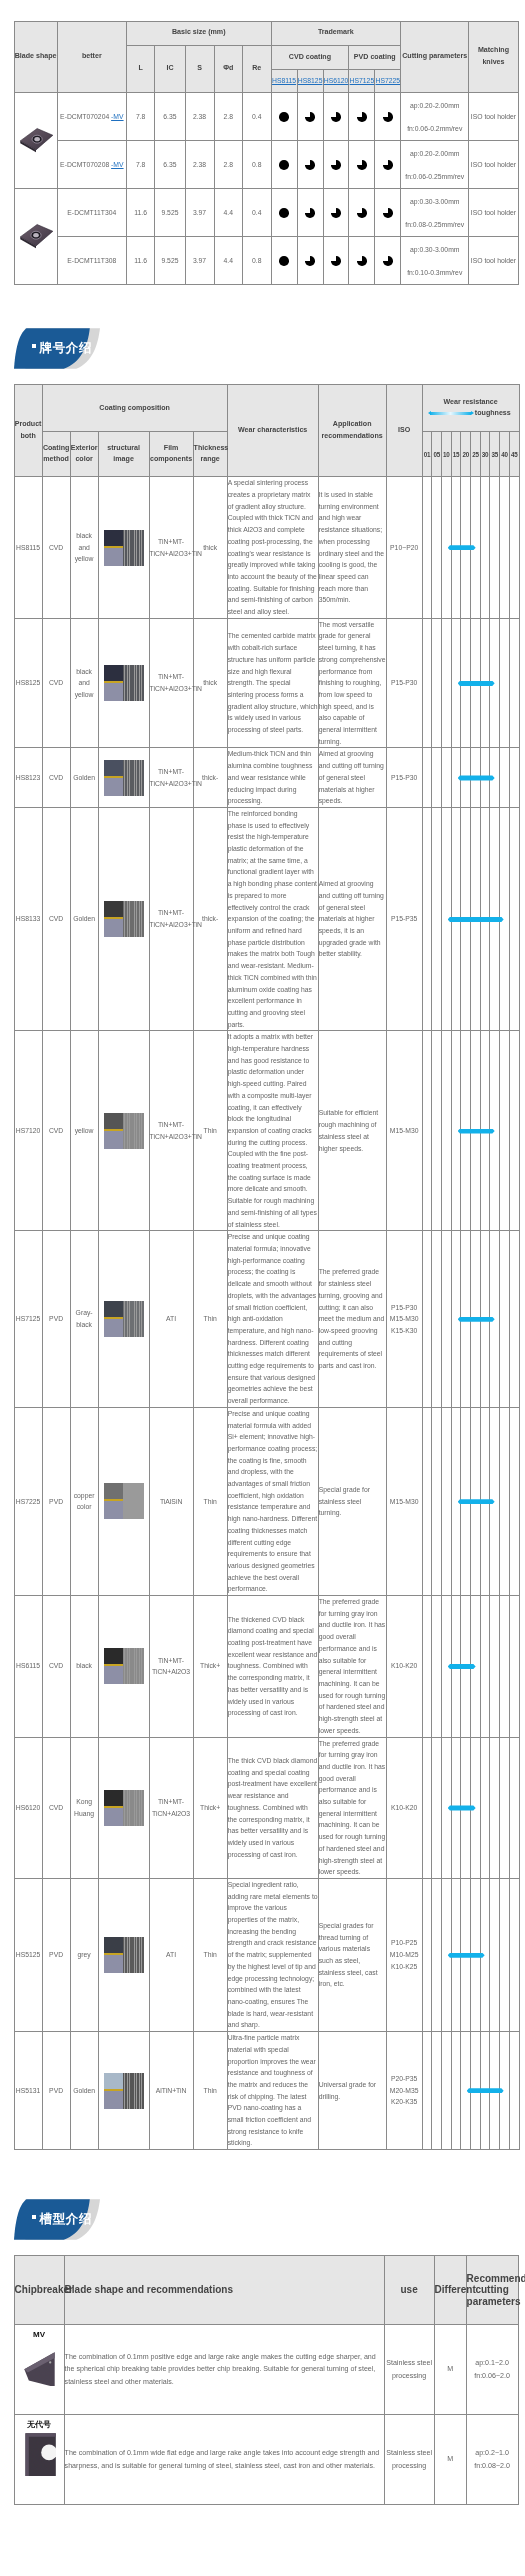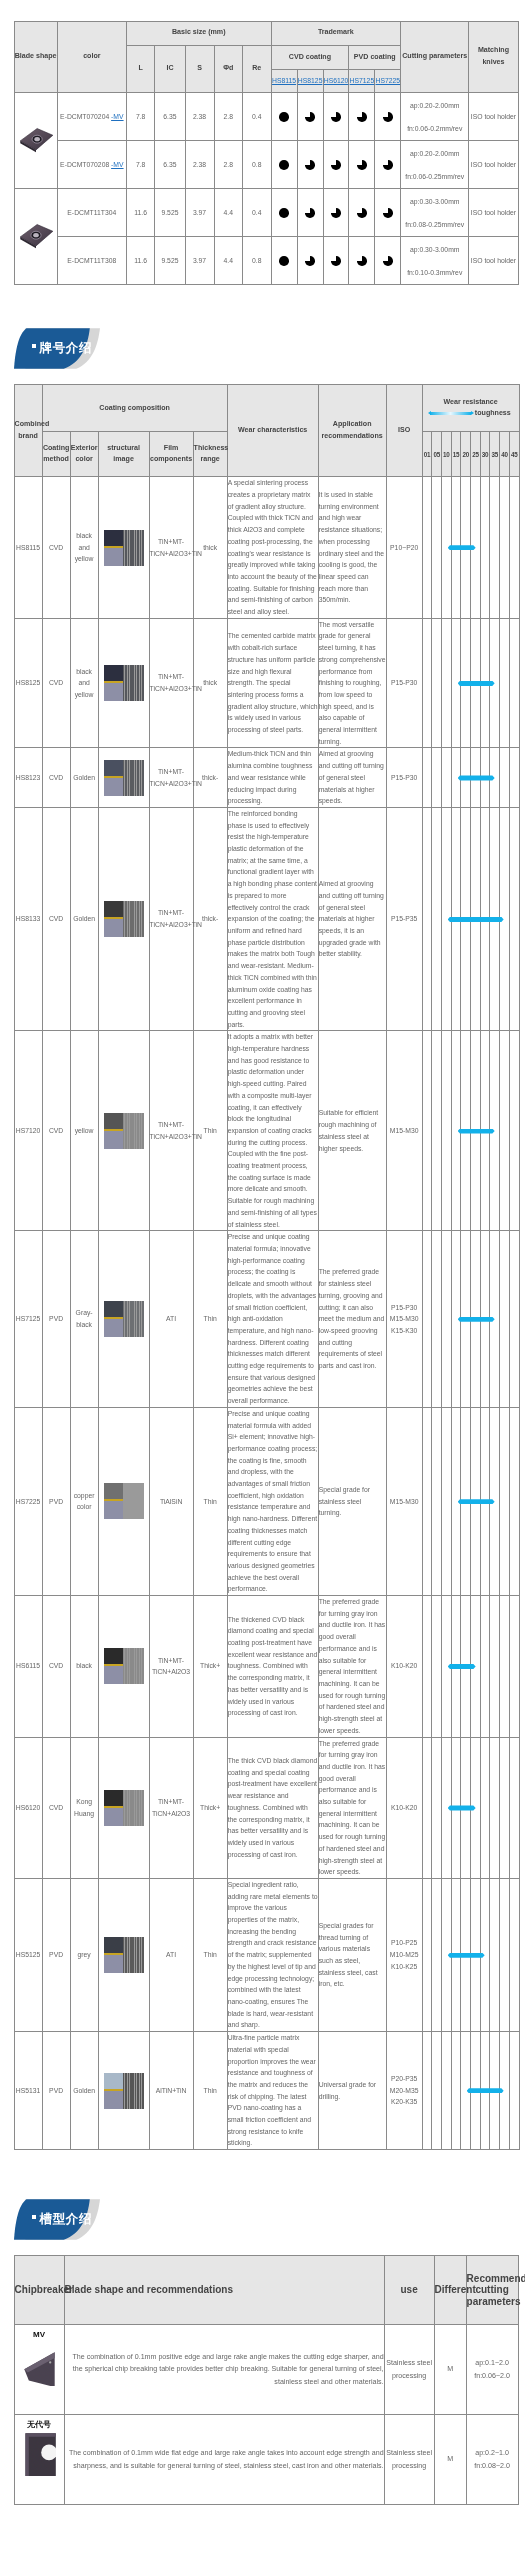--- a/index.html
+++ b/index.html
@@ -30,21 +30,21 @@
   .struct-img { width: 40px; height: 36px; display: inline-block; position: relative; overflow: hidden; vertical-align: middle; }
   .struct-img .l { position: absolute; left: 0; top: 0; width: 19px; height: 100%; }
   .struct-img .r { position: absolute; left: 19px; top: 0; width: 21px; height: 100%; }
   .wear-cell { position: relative; }
   .bar { position: absolute; top: 50%; height: 5.1px; margin-top: -2.3px; background: #13b1ea; clip-path: polygon(2.3px 0, calc(100% - 2.3px) 0, 100% 50%, calc(100% - 2.3px) 100%, 2.3px 100%, 0 50%); z-index: 2; }
   .wear-row { position: relative; }
   .arrow-line { display: inline-block; width: 41px; height: 2.3px; background: linear-gradient(90deg, #13b1ea, #e8f8ff 50%, #13b1ea); position: relative; vertical-align: middle; }
   .arrow-line:before { content: ""; position: absolute; left: -2.8px; top: -1.7px; border-right: 3.4px solid #13b1ea; border-top: 2.8px solid transparent; border-bottom: 2.8px solid transparent; }
   .arrow-line:after { content: ""; position: absolute; right: -2.8px; top: -1.7px; border-left: 3.4px solid #13b1ea; border-top: 2.8px solid transparent; border-bottom: 2.8px solid transparent; }
   .t3 td { font-size: 7.1px; line-height: 12.5px; }
-  .t3 td.desc { text-align: right; }
+  .t3 td.desc { text-align: left; }
   .t3 th { font-size: 10px; }
   .cb-name { font-weight: bold; color: #111; font-size: 8px; display: block; line-height: 12.5px; }
   .cb-img { width: 33px; height: 33px; display: inline-block; }
 </style>
 </head>
 <body>
 
 <div class="wrap">
 
   <table class="t1">
@@ -60,21 +60,21 @@
         <col style="width:26px">
         <col style="width:25.6px">
         <col style="width:26px">
         <col style="width:25.6px">
       <col style="width:68px">
         <col style="width:49px">
     </colgroup>
     <thead>
       <tr>
         <th rowspan="3">Blade shape</th>
-        <th rowspan="3">color</th>
+        <th rowspan="3">better</th>
         <th colspan="5" style="height:24.4px">Basic size (mm)</th>
         <th colspan="5">Trademark</th>
         <th rowspan="3">Cutting parameters</th>
         <th rowspan="3">Matching knives</th>
       </tr>
       <tr>
         <th rowspan="2">L</th>
         <th rowspan="2">IC</th>
         <th rowspan="2">S</th>
         <th rowspan="2">Φd</th>
@@ -217,21 +217,21 @@
         <col style="width:9.7px">
         <col style="width:9.7px">
       <col style="width:9.7px">
         <col style="width:9.7px">
         <col style="width:9.7px">
         <col style="width:9.7px">
         <col style="width:9.7px">
     </colgroup>
     <thead>
       <tr>
-        <th rowspan="2">Combined brand</th>
+        <th rowspan="2">Product both</th>
         <th colspan="5" style="height:47px">Coating composition</th>
         <th rowspan="2">Wear characteristics</th>
         <th rowspan="2">Application recommendations</th>
         <th rowspan="2">ISO</th>
         <th colspan="10">
           <div>Wear resistance</div>
           <div style="white-space:nowrap"><span class="arrow-line"></span><span style="margin-left:3.4px">toughness</span></div>
         </th>
       </tr>
       <tr id="grade-sub-head">

